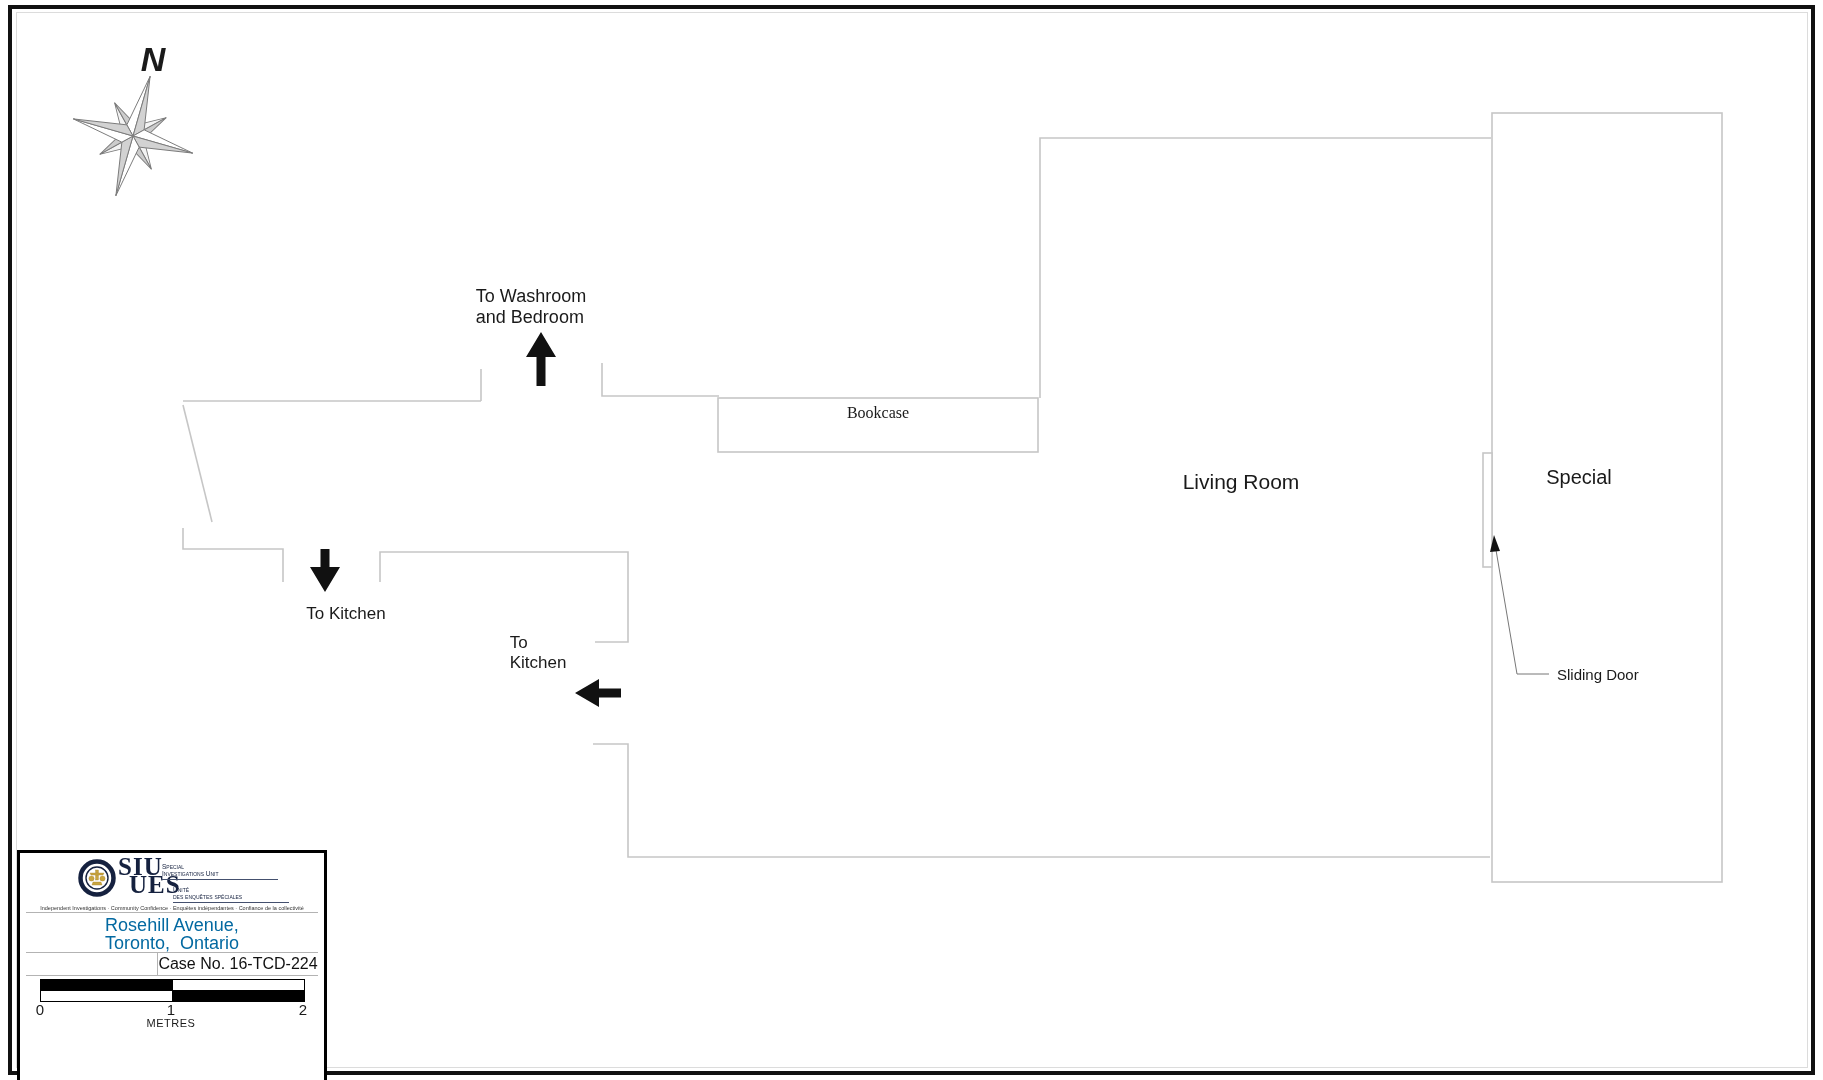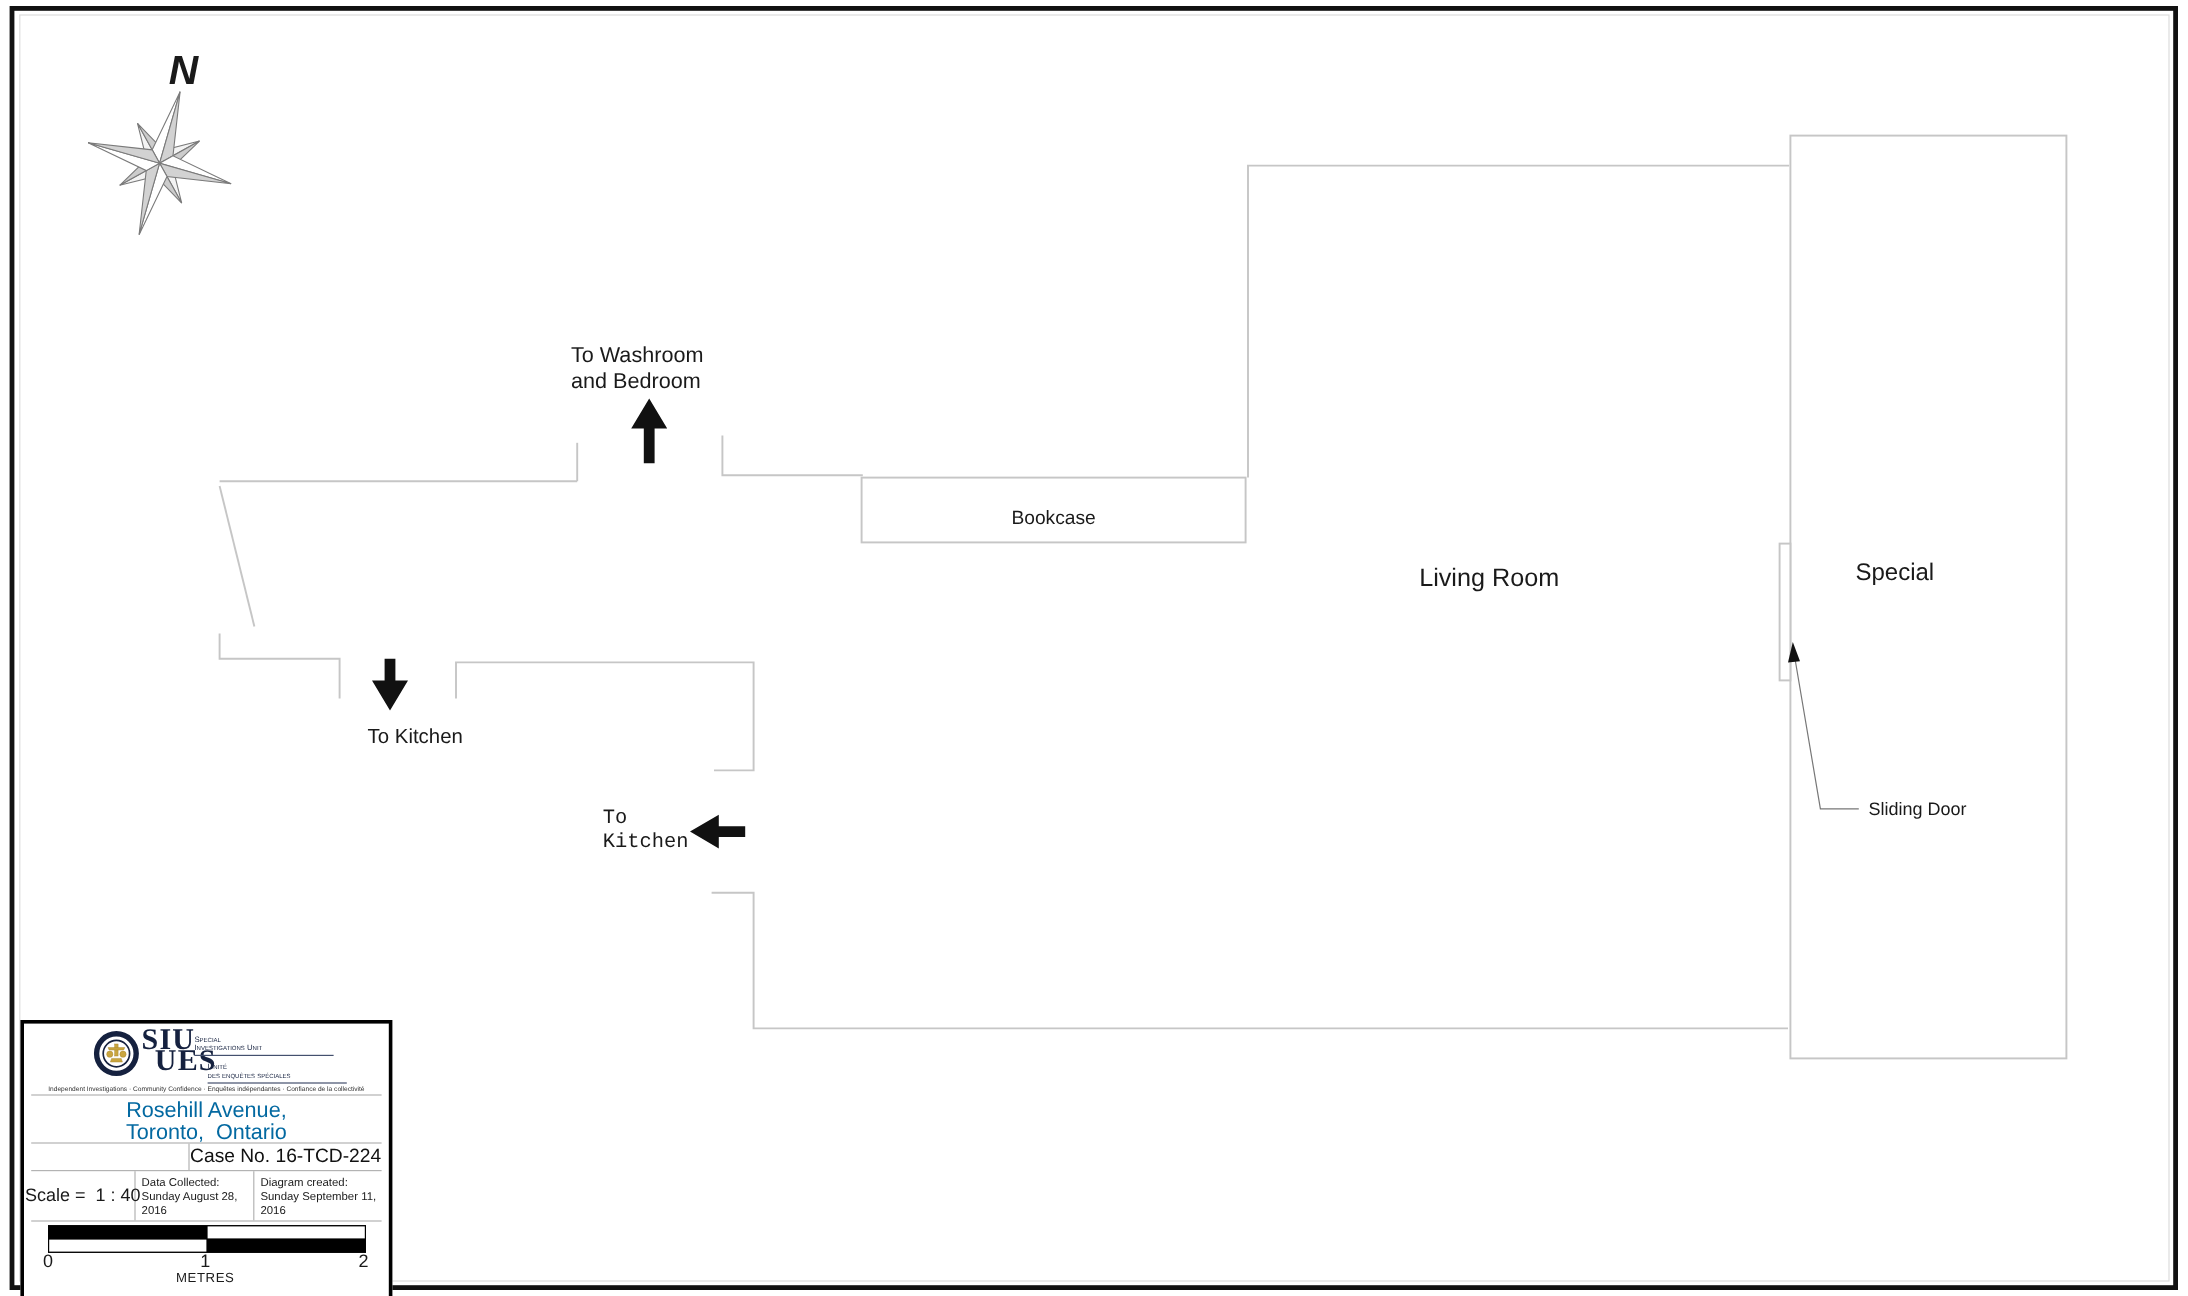--- a/index.html
+++ b/index.html
@@ -105,23 +105,23 @@
     <path d="M1549,674 L1517,674 L1496,550" stroke="#777777" stroke-width="1" fill="none"></path>
     <path d="M1494,535 L1500,551 L1490,552 Z" fill="#111111"></path>
   </svg>
 
   <div class="label lbl-n" style="left:153px;top:40px;transform:translateX(-50%);">N</div>
 
   <div class="label lbl-wash center" style="left:531px;top:286px;"><span>To Washroom</span><br><span>and Bedroom</span></div>
 
   <div class="label lbl-kitchen center" style="left:322px;top:604px;margin-left:24px;">To Kitchen</div>
 
-  <div class="label lbl-kitchen center" style="left:538px;top:673px;font-family:Liberation Mono, monospace;"><span>To</span><br><span>Kitchen</span></div>
+  <div class="label lbl-kitchen center" style="left:538px;top:633px;"><span>To</span><br><span>Kitchen</span></div>
 
-  <div class="label lbl-bookcase center" style="left:878px;top:424px;">Bookcase</div>
+  <div class="label lbl-bookcase center" style="left:878px;top:404px;font-family:Liberation Serif, serif;">Bookcase</div>
 
   <div class="label lbl-living center" style="left:1241px;top:470px;">Living Room</div>
 
   <div class="label lbl-balcony center" style="left:1579px;top:466px;">Special</div>
 
   <div class="label lbl-sliding" style="left:1557px;top:666px;">Sliding Door</div>
 
   <div class="title-block">
     <div class="tb-row tb-logo">
       <svg class="emblem" width="38" height="38" viewBox="0 0 38 38">
@@ -142,25 +142,20 @@
       <div class="logo-tag">Independent Investigations · Community Confidence · Enquêtes indépendantes · Confiance de la collectivité</div>
     </div>
 
     <div class="tb-row tb-address"><span class="label-inline" style="white-space:pre;">Rosehill Avenue,</span><br><span style="white-space:pre;">Toronto,  Ontario</span></div>
 
     <div class="tb-row tb-case">
       <div class="spacer"></div>
       <div class="caseno" style="white-space:pre;">Case No. 16-TCD-224</div>
     </div>
 
-    <div class="tb-row tb-scale">
-      <div class="c1" style="white-space:pre;">Scale =  1 : 40</div>
-      <div class="c2"><span>Data Collected:</span><br><span>Sunday August 28, 2016</span></div>
-      <div class="c3"><span>Diagram created:</span><br><span>Sunday September 11, 2016</span></div>
-    </div>
 
     <div class="tb-row tb-bar">
       <div class="bar-grid">
         <div class="blk"></div>
         <div></div>
         <div></div>
         <div class="blk"></div>
       </div>
       <div class="bar-tick" style="left:14px;">0</div>
       <div class="bar-tick" style="left:145px;">1</div>

